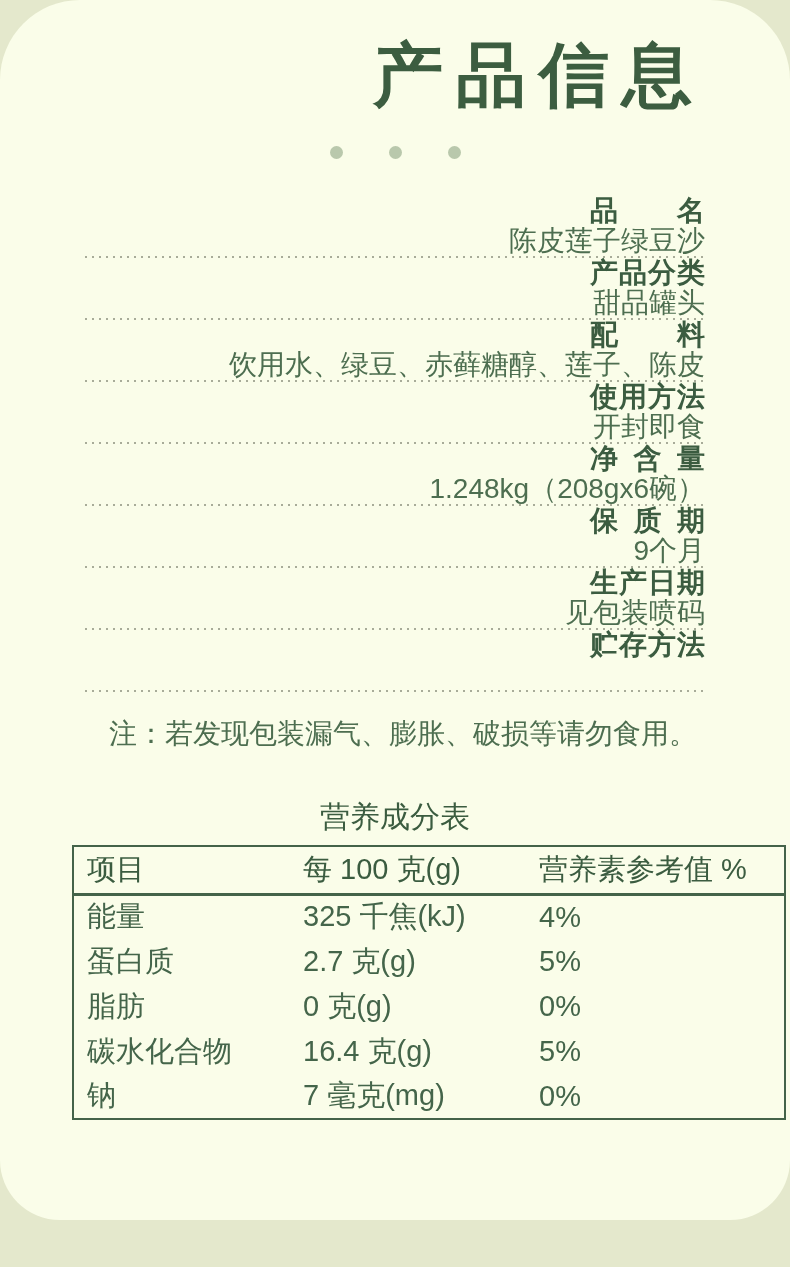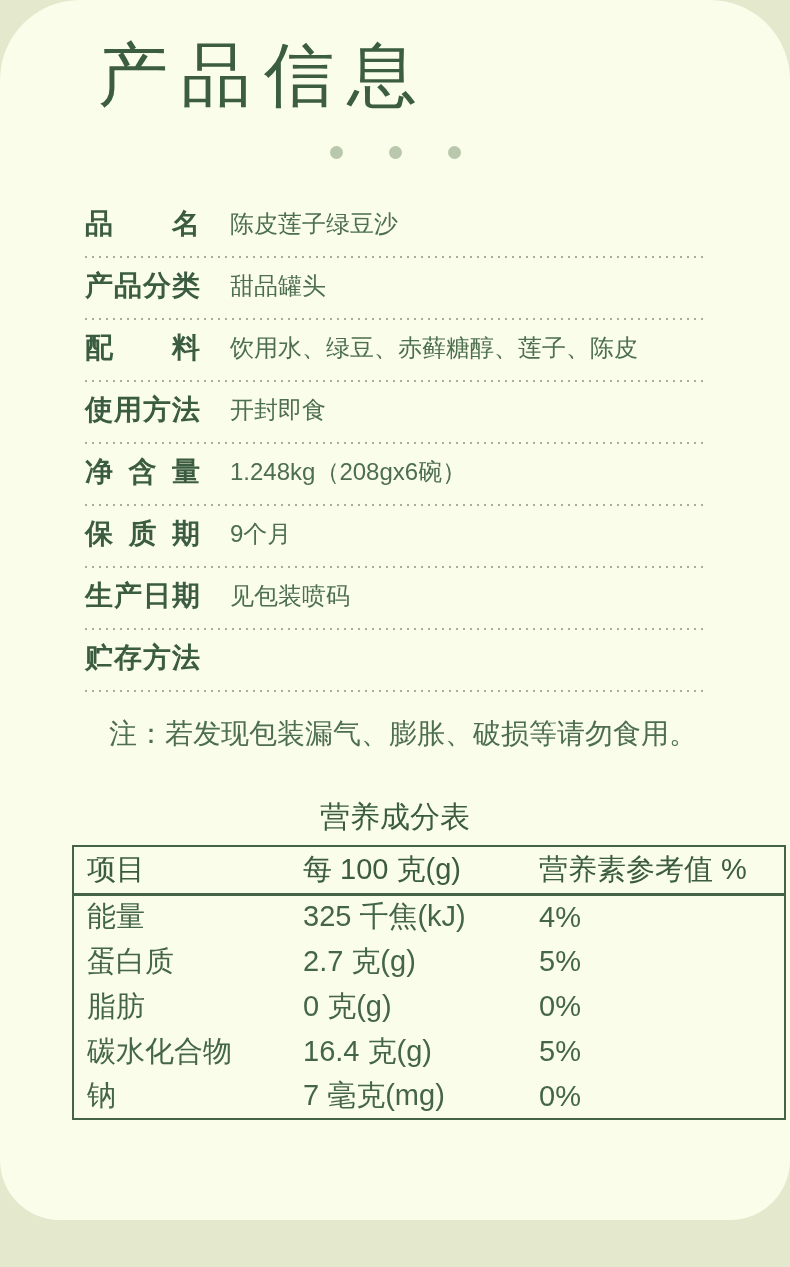--- a/index.html
+++ b/index.html
@@ -14,24 +14,24 @@
   .card {
     width: 790px;
     height: 1220px;
     box-sizing: border-box;
     background: #fafde9;
     border-radius: 80px 80px 60px 60px;
     padding: 38px 85px 0 85px;
   }
   .page-title {
     margin: 0;
-    text-align: left;
+    text-align: right;
     font-size: 70px;
     line-height: 75px;
-    font-weight: normal;
+    font-weight: bold;
     color: #3c5d40;
     letter-spacing: 13px;
     text-indent: 13px;
   }
   .dots {
     margin-top: 33px;
     height: 13px;
     line-height: 0;
     text-align: center;
   }
@@ -41,40 +41,41 @@
     height: 13px;
     border-radius: 50%;
     background: #b9c8ac;
     margin: 0 23px;
   }
   .info-list { margin-top: 37px; }
   .info-row {
     height: 62px;
     box-sizing: border-box;
     display: flex;
-    align-items: center;
+    align-items: flex-end;
     padding-bottom: 6px;
     background-image: repeating-linear-gradient(to right, #a8ac99 0 2px, transparent 2px 7px);
     background-size: 100% 2px;
     background-repeat: no-repeat;
     background-position: left bottom;
+    flex-direction: column;
   }
   .info-label {
     flex: none;
     width: 115px;
     font-size: 28px;
     line-height: 30px;
     font-weight: bold;
     color: #3b5c40;
     text-align: justify;
     text-align-last: justify;
   }
   .info-value {
     margin-left: 30px;
-    font-size: 24px;
+    font-size: 28px;
     line-height: 30px;
     color: #4d6e50;
     white-space: nowrap;
   }
   .note {
     margin: 26px 0 0 16px;
     font-size: 28px;
     line-height: 32px;
     color: #4d6e50;
     text-align: center;

